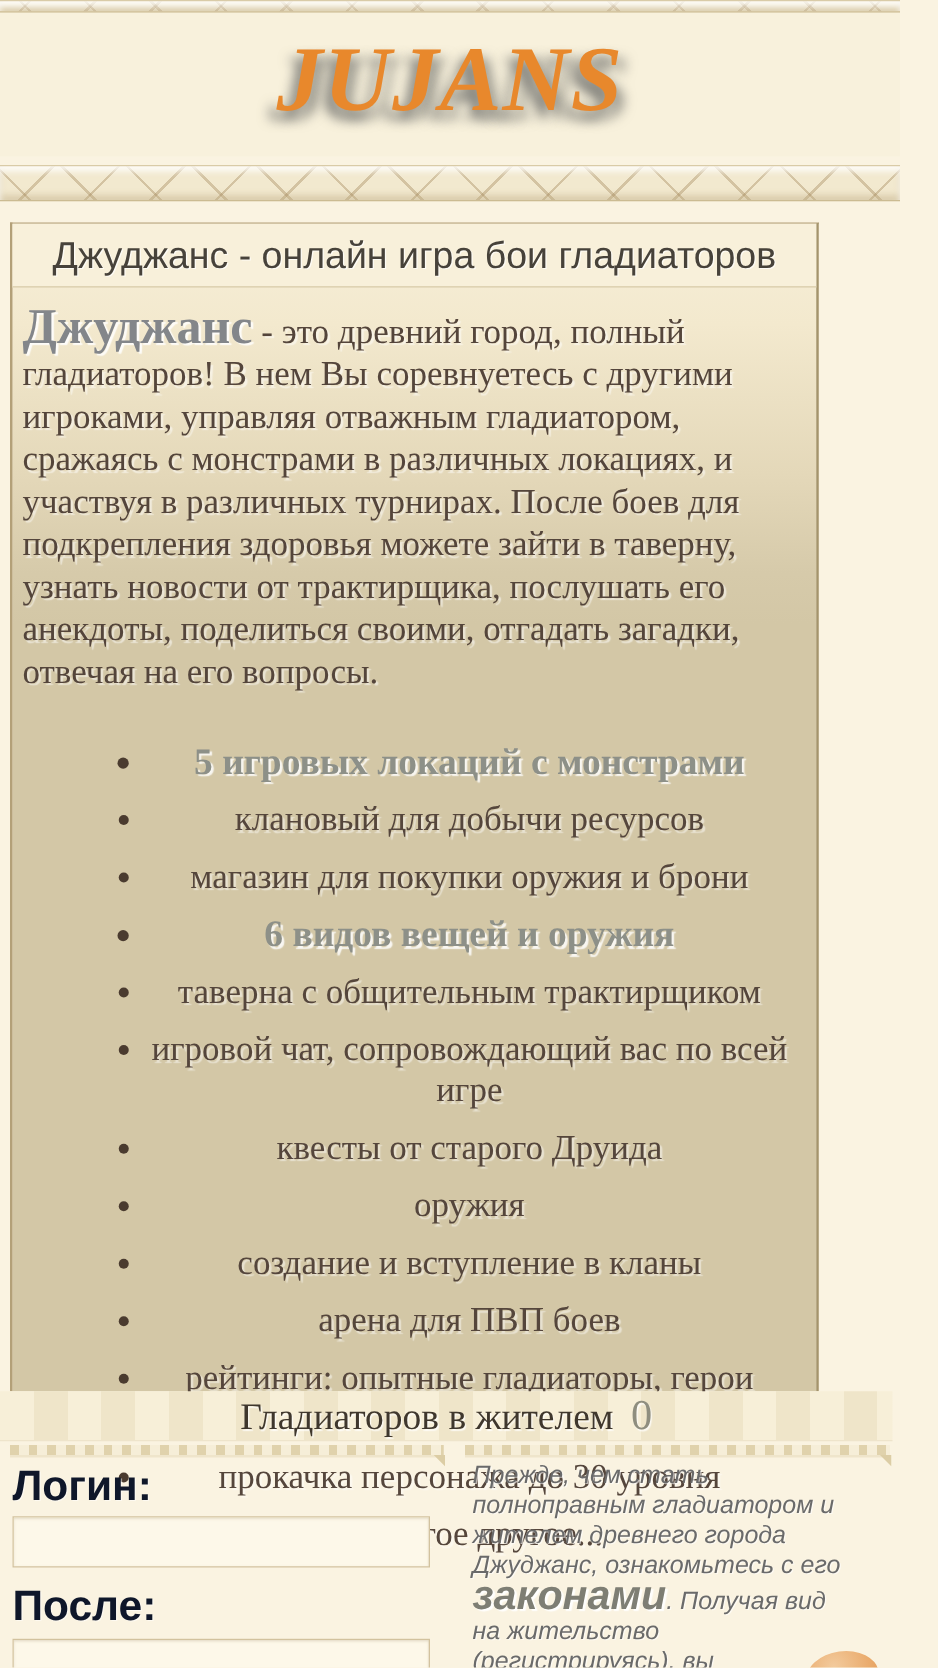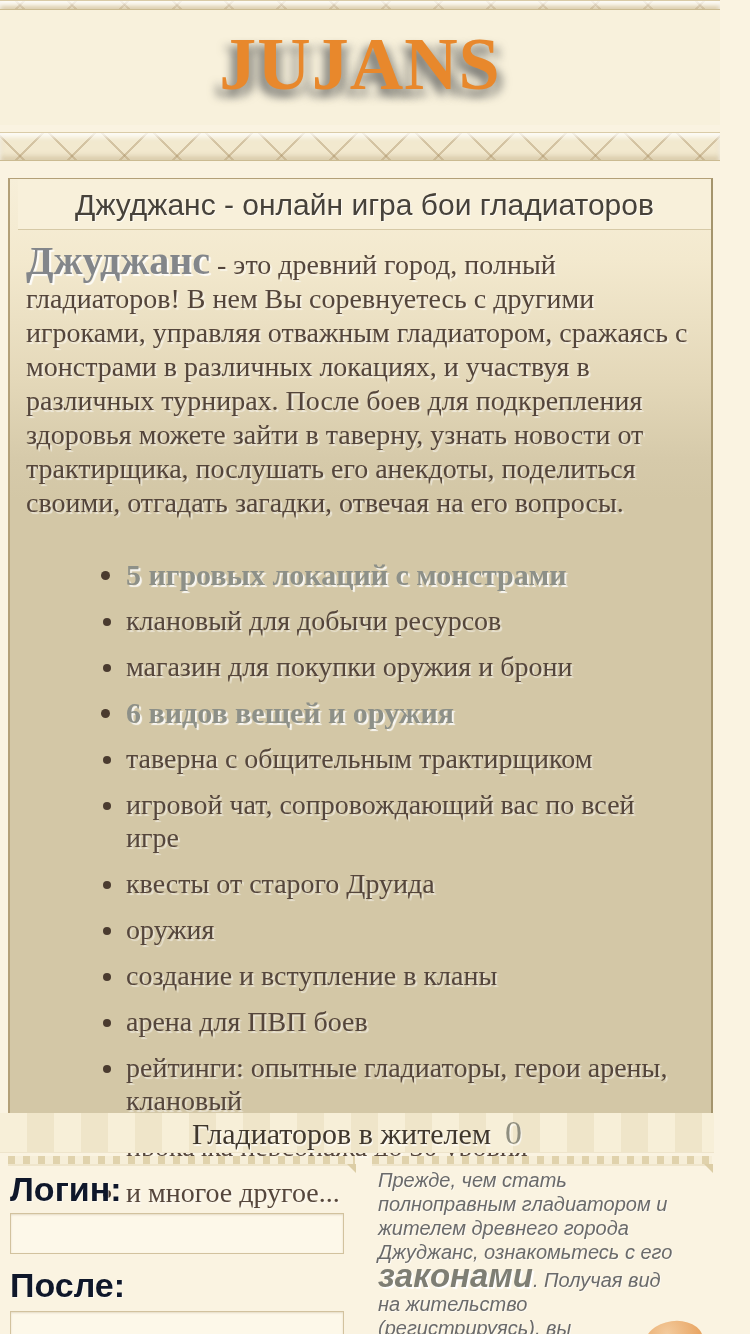--- a/index.html
+++ b/index.html
@@ -7,20 +7,21 @@
   body {
     position:relative;
     background:#faf3e1;
     font-family:"Liberation Sans", sans-serif;
   }
 
   
   .site-header {
     position:absolute; left:0; top:0; width:720px; height:125px;
     background:#f8f1dc;
+    font-style:italic;
   }
   .deco-band {
     background-color:#f2e9cf;
     background-image:
       repeating-linear-gradient(45deg,  transparent 0 16px, rgba(154,124,77,.35) 16px 18px, transparent 18px 37px),
       repeating-linear-gradient(-45deg, transparent 0 16px, rgba(154,124,77,.35) 16px 18px, transparent 18px 37px);
     border-top:1px solid #d9cba7;
     border-bottom:1px solid #cbbb92;
     box-shadow: inset 0 4px 5px rgba(255,255,255,.85), inset 0 -4px 5px rgba(190,170,130,.45);
   }
@@ -32,26 +33,25 @@
     font-family:"Liberation Serif", serif;
     font-weight:bold;
     font-size:74px; letter-spacing:1px;
     color:#e8882c;
     text-shadow:-6px 7px 9px rgba(110,110,106,.8), 6px 7px 9px rgba(110,110,106,.65);
     cursor:pointer;
   }
 
   
   .panel {
-    position:absolute; left:8px; top:178px; width:705px; height:935px;
+    position:absolute; left:8px; top:178px; width:647px; height:935px;
     border-left:2px solid #b3a078;
     border-right:2px solid #a4946c;
     border-top:1px solid #b3a078;
     background:linear-gradient(180deg,#f7efd9 0px,#f3e9ce 80px,#e4d8b9 200px,#d6caaa 280px,#d3c7a6 320px,#d3c7a6 100%);
-    padding-left:8px;
   }
   .title-bar {
     height:51px; line-height:51px;
     background:#f8f0da;
     border-bottom:1px solid #d6c9a6;
     text-align:center;
     font-size:30px; color:#47423a;
     text-shadow:1px 1px 0 rgba(255,255,255,.7);
   }
   .intro {
@@ -70,20 +70,21 @@
   .features-heading {
     margin-top:34px;
     text-align:center;
     font-size:29px; color:#49433b;
     text-shadow:1px 1px 0 rgba(255,255,255,.6);
   }
   ul.features {
     margin-top:38px;
     padding-left:108px; padding-right:20px;
     font-family:"Liberation Serif", serif;
+    text-align:center;
   }
   ul.features li {
     font-size:28px; line-height:33px;
     margin-bottom:13px;
     color:#55463c;
     text-shadow:2px 2px 1px rgba(255,255,255,.5);
   }
   ul.features li::marker { color:#4a3b2f; }
   ul.features li.hl {
     font-size:30px; font-weight:bold;

